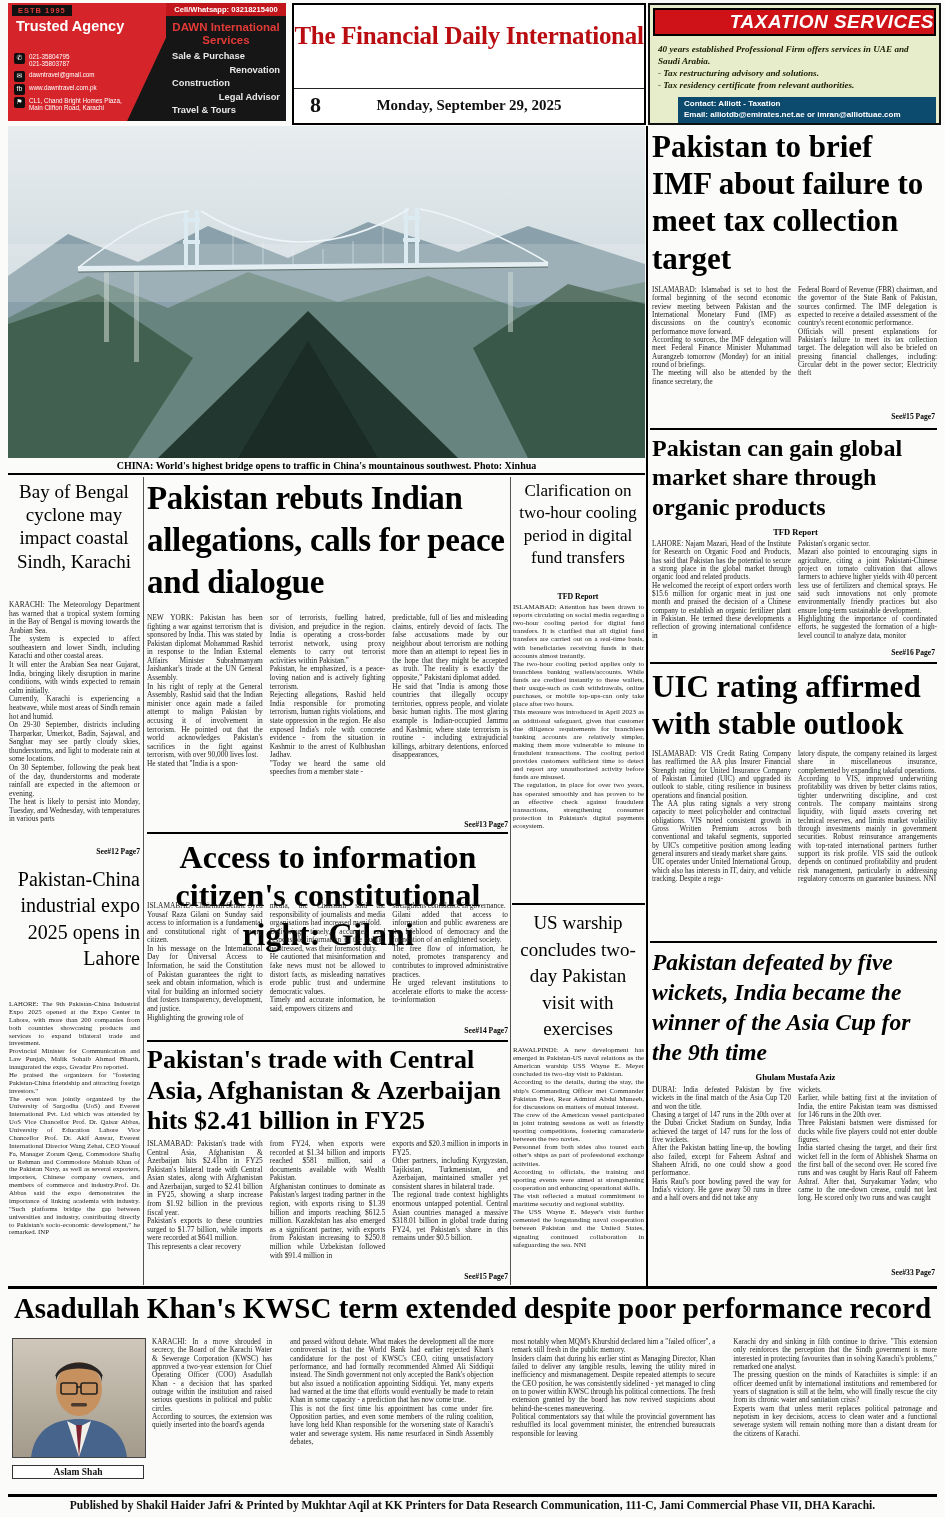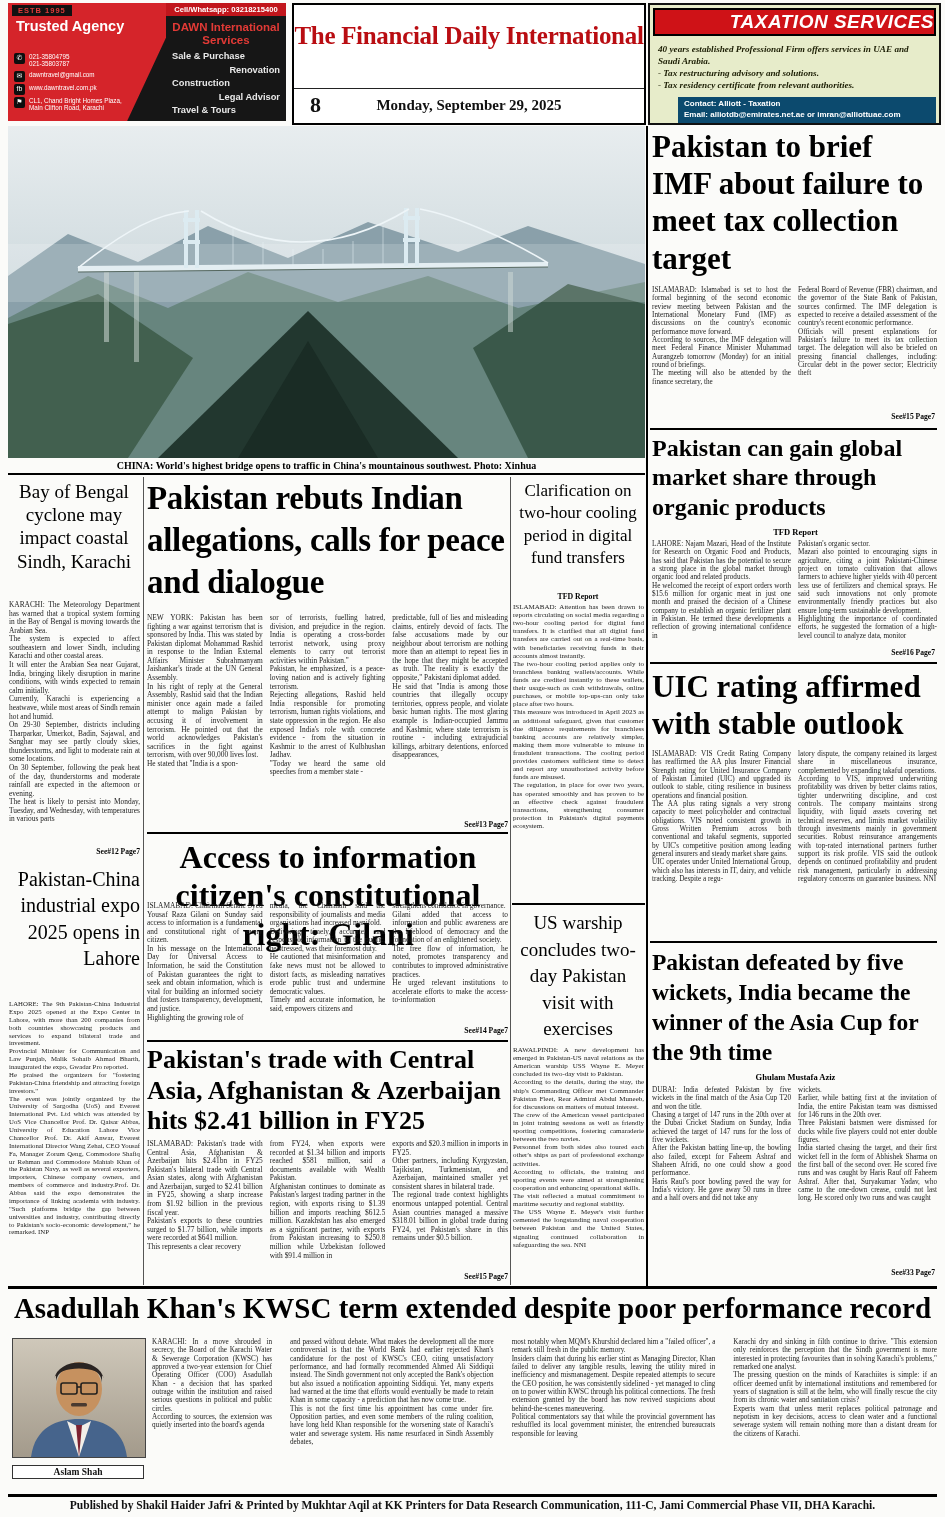--- a/index.html
+++ b/index.html
@@ -183,21 +183,21 @@
 <div class="abs hl" style="left:652px;top:668px;width:287px;font-size:31px;line-height:1.2;">UIC rating affirmed with stable outlook</div>
 <div class="abs cols" style="left:652px;top:750px;width:285px;height:186px;">
   <div class="col bt" style="font-size:7.2px;">ISLAMABAD: VIS Credit Rating Company has reaffirmed the AA plus Insurer Financial Strength rating for United Insurance Company of Pakistan Limited (UIC) and upgraded its outlook to stable, citing resilience in business operations and financial position.
 The AA plus rating signals a very strong capacity to meet policyholder and contractual obligations. VIS noted consistent growth in Gross Written Premium across both conventional and takaful segments, supported by UIC's competitive position among leading general insurers and steady market share gains.
 UIC operates under United International Group, which also has interests in IT, dairy, and vehicle tracking. Despite a regu-</div>
   <div class="col bt" style="font-size:7.2px;">latory dispute, the company retained its largest share in miscellaneous insurance, complemented by expanding takaful operations.
 According to VIS, improved underwriting profitability was driven by better claims ratios, tighter underwriting discipline, and cost controls. The company maintains strong liquidity, with liquid assets covering net technical reserves, and limits market volatility through investments mainly in government securities. Robust reinsurance arrangements with top-rated international partners further support its risk profile. VIS said the outlook depends on continued profitability and prudent risk management, particularly in addressing regulatory concerns on guarantee business. NNI</div>
 </div>
 <div class="abs rule" style="left:650px;top:941px;width:287px;height:2px;"></div>
 
-<div class="abs hl" style="left:652px;top:947px;width:287px;font-size:23.5px;line-height:1.28;">Pakistan defeated by five wickets, India became the winner of the Asia Cup for the 9th time</div>
+<div class="abs hl" style="left:652px;top:947px;width:287px;font-size:23.5px;line-height:1.28;font-style:italic;">Pakistan defeated by five wickets, India became the winner of the Asia Cup for the 9th time</div>
 <div class="abs byline" style="left:652px;top:1072px;width:287px;">Ghulam Mustafa Aziz</div>
 <div class="abs cols" style="left:652px;top:1086px;width:285px;height:178px;">
   <div class="col bt" style="font-size:7.2px;">DUBAI: India defeated Pakistan by five wickets in the final match of the Asia Cup T20 and won the title.
 Chasing a target of 147 runs in the 20th over at the Dubai Cricket Stadium on Sunday, India achieved the target of 147 runs for the loss of five wickets.
 After the Pakistan batting line-up, the bowling also failed, except for Faheem Ashraf and Shaheen Afridi, no one could show a good performance.
 Haris Rauf's poor bowling paved the way for India's victory. He gave away 50 runs in three and a half overs and did not take any</div>
   <div class="col bt" style="font-size:7.2px;">wickets.
 Earlier, while batting first at the invitation of India, the entire Pakistan team was dismissed for 146 runs in the 20th over.
 Three Pakistani batsmen were dismissed for ducks while five players could not enter double figures.
 India started chasing the target, and their first wicket fell in the form of Abhishek Sharma on the first ball of the second over. He scored five runs and was caught by Haris Rauf off Faheem Ashraf. After that, Suryakumar Yadav, who came to the one-down crease, could not last long. He scored only two runs and was caught</div>

